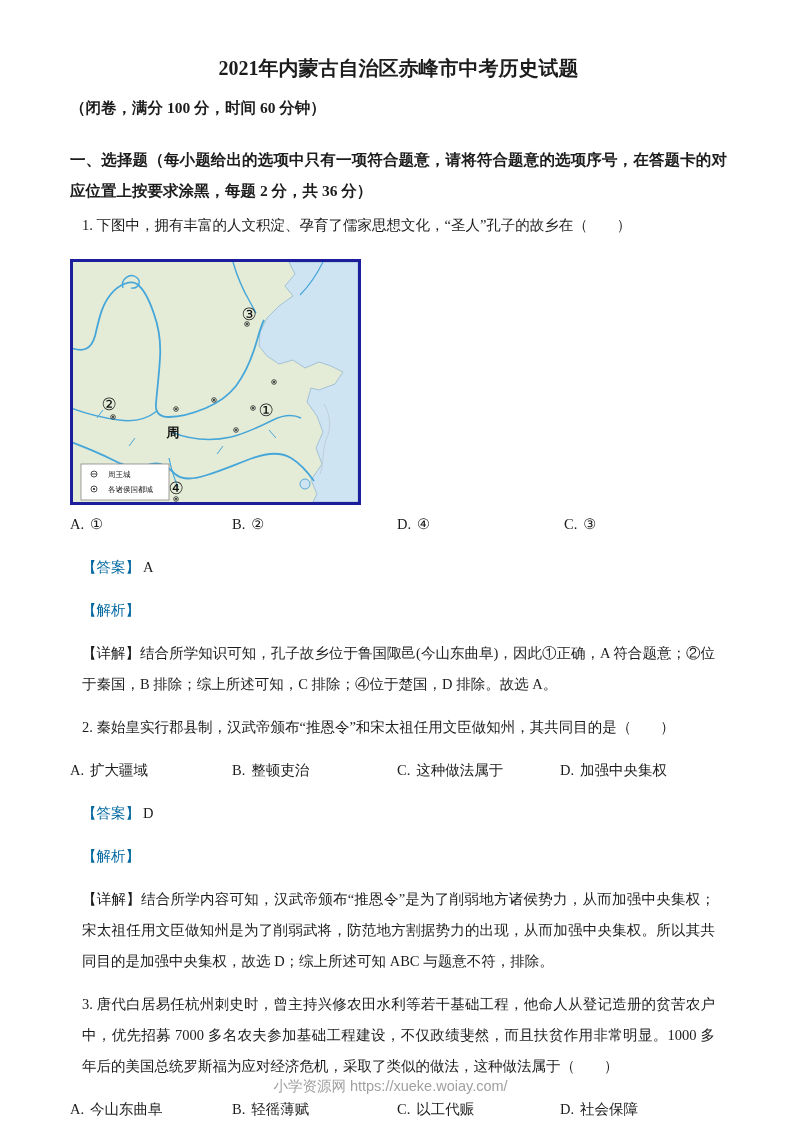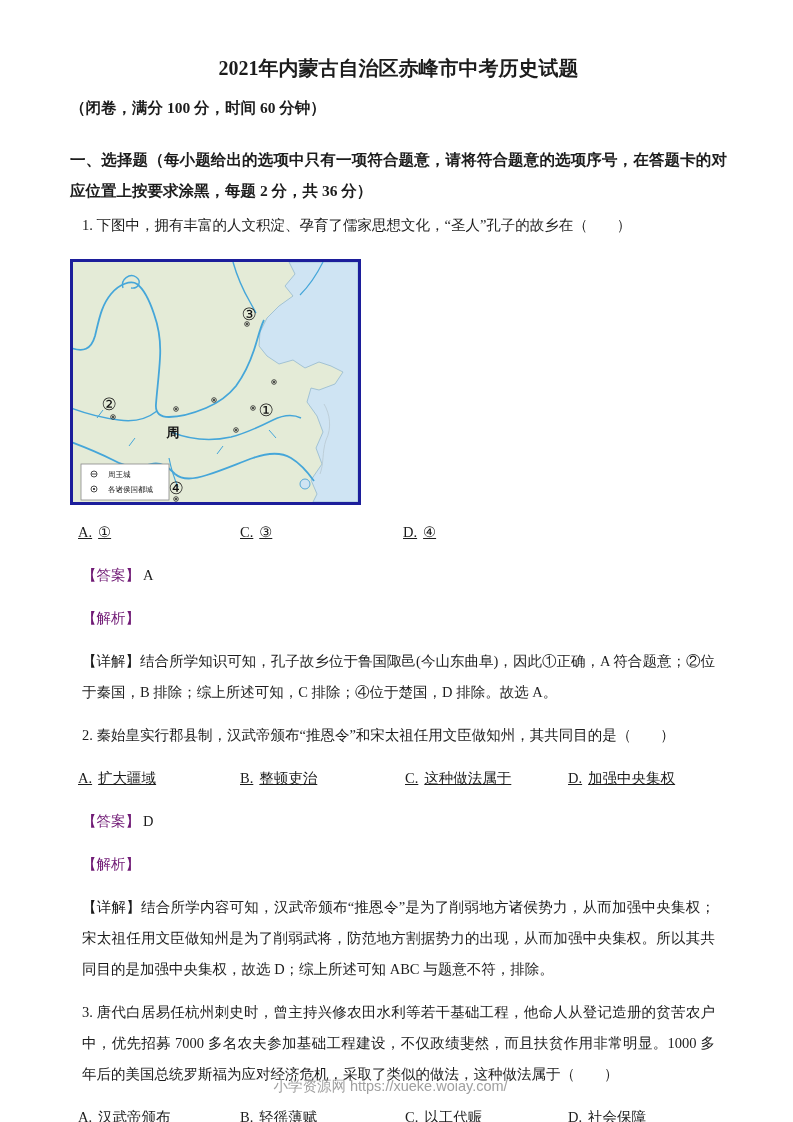--- a/index.html
+++ b/index.html
@@ -13,27 +13,27 @@
     overflow:hidden;
     font-family:"Liberation Serif","DejaVu Serif",serif;
     color:#1c1c1c;
     font-size:14.5px;
   }
   .title{margin:54px 0 0;text-align:center;font-size:20px;font-weight:bold;line-height:28px;}
   .subtitle{margin:14px 0 0;font-size:15.5px;font-weight:bold;line-height:24px;}
   .section-head{margin:24px 0 0;font-size:15.5px;font-weight:bold;line-height:31px;text-align:justify;}
   .bline{margin:12px;line-height:31px;text-align:justify;}
   .q-top{margin-top:4px;}
-  .opts{display:flex;margin:8px;line-height:31px;text-decoration:underline;}
+  .opts{display:flex;margin:0;line-height:31px;}
   .opt{flex:0 0 163px;white-space:nowrap;}
   .opt.col-a{flex-basis:162px;}
   .opt.col-b{flex-basis:165px;}
   .opt.col-d{flex:1 1 auto;}
   .opt .olabel{margin-right:6px;}
-  .blue{color:#701a75;}
+  .blue{color:#0369a1;}
   .ansv{padding-left:3px;}
   .map-frame{
     display:inline-block;
     margin:6px 0 0 0;
     border:3px solid #1c1e9b;
     line-height:0;
     background:#e4ebd7;
   }
   .map-frame svg{display:block;}
   .mapfont{font-family:"Liberation Serif","DejaVu Serif",serif;}
@@ -120,22 +120,23 @@
         <text class="mapfont" x="35" y="212" font-size="7.5" fill="#222" dominant-baseline="central">周王城</text>
         <circle cx="21" cy="227" r="3" fill="none" stroke="#222" stroke-width="0.8"></circle>
         <circle cx="21" cy="227" r="1.1" fill="#222"></circle>
         <text class="mapfont" x="35" y="227" font-size="7.5" fill="#222" dominant-baseline="central">各诸侯国都城</text>
       </g>
     </svg>
   </div>
 
   <div class="opts q-top">
     <span class="opt col-a"><span class="olabel">A.</span><span>①</span></span>
+    <span class="opt col-b"><span class="olabel">B.</span><span>②</span></span>
+    <span class="opt col-d"><span class="olabel">D.</span><span>④</span></span>
     <span class="opt col-c"><span class="olabel">C.</span><span>③</span></span>
-    <span class="opt col-d"><span class="olabel">D.</span><span>④</span></span>
   </div>
 
   <p class="bline"><span class="blue">【答案】</span><span class="ansv">A</span></p>
   <p class="bline"><span class="blue">【解析】</span></p>
   <p class="bline"><span>【详解】</span><span>结合所学知识可知，孔子故乡位于鲁国陬邑(今山东曲阜)，因此①正确，A 符合题意；②位于秦国，B 排除；综上所述可知，C 排除；④位于楚国，D 排除。故选 A。</span></p>
 
   
   <p class="bline q-top"><span>2.</span> <span>秦始皇实行郡县制，汉武帝颁布“推恩令”和宋太祖任用文臣做知州，其共同目的是（　　）</span></p>
 
   <div class="opts q-top">
@@ -146,21 +147,21 @@
   </div>
 
   <p class="bline"><span class="blue">【答案】</span><span class="ansv">D</span></p>
   <p class="bline"><span class="blue">【解析】</span></p>
   <p class="bline"><span>【详解】</span><span>结合所学内容可知，汉武帝颁布“推恩令”是为了削弱地方诸侯势力，从而加强中央集权；宋太祖任用文臣做知州是为了削弱武将，防范地方割据势力的出现，从而加强中央集权。所以其共同目的是加强中央集权，故选 D；综上所述可知 ABC 与题意不符，排除。</span></p>
 
   
   <p class="bline q-top"><span>3.</span> <span>唐代白居易任杭州刺史时，曾主持兴修农田水利等若干基础工程，他命人从登记造册的贫苦农户中，优先招募 7000 多名农夫参加基础工程建设，不仅政绩斐然，而且扶贫作用非常明显。1000 多年后的美国总统罗斯福为应对经济危机，采取了类似的做法，这种做法属于（　　）</span></p>
 
   <div class="opts q-top">
-    <span class="opt col-a"><span class="olabel">A.</span><span>汉武帝颁布</span></span>
+    <span class="opt col-a"><span class="olabel">A.</span><span>今山东曲阜</span></span>
     <span class="opt col-b"><span class="olabel">B.</span><span>轻徭薄赋</span></span>
     <span class="opt col-c"><span class="olabel">C.</span><span>以工代赈</span></span>
     <span class="opt col-d"><span class="olabel">D.</span><span>社会保障</span></span>
   </div>
 
   <p class="bline"><span class="blue">【答案】</span><span class="ansv">C</span></p>
 
   <div class="footer">小学资源网 https://xueke.woiay.com/</div>
 </div>
 

